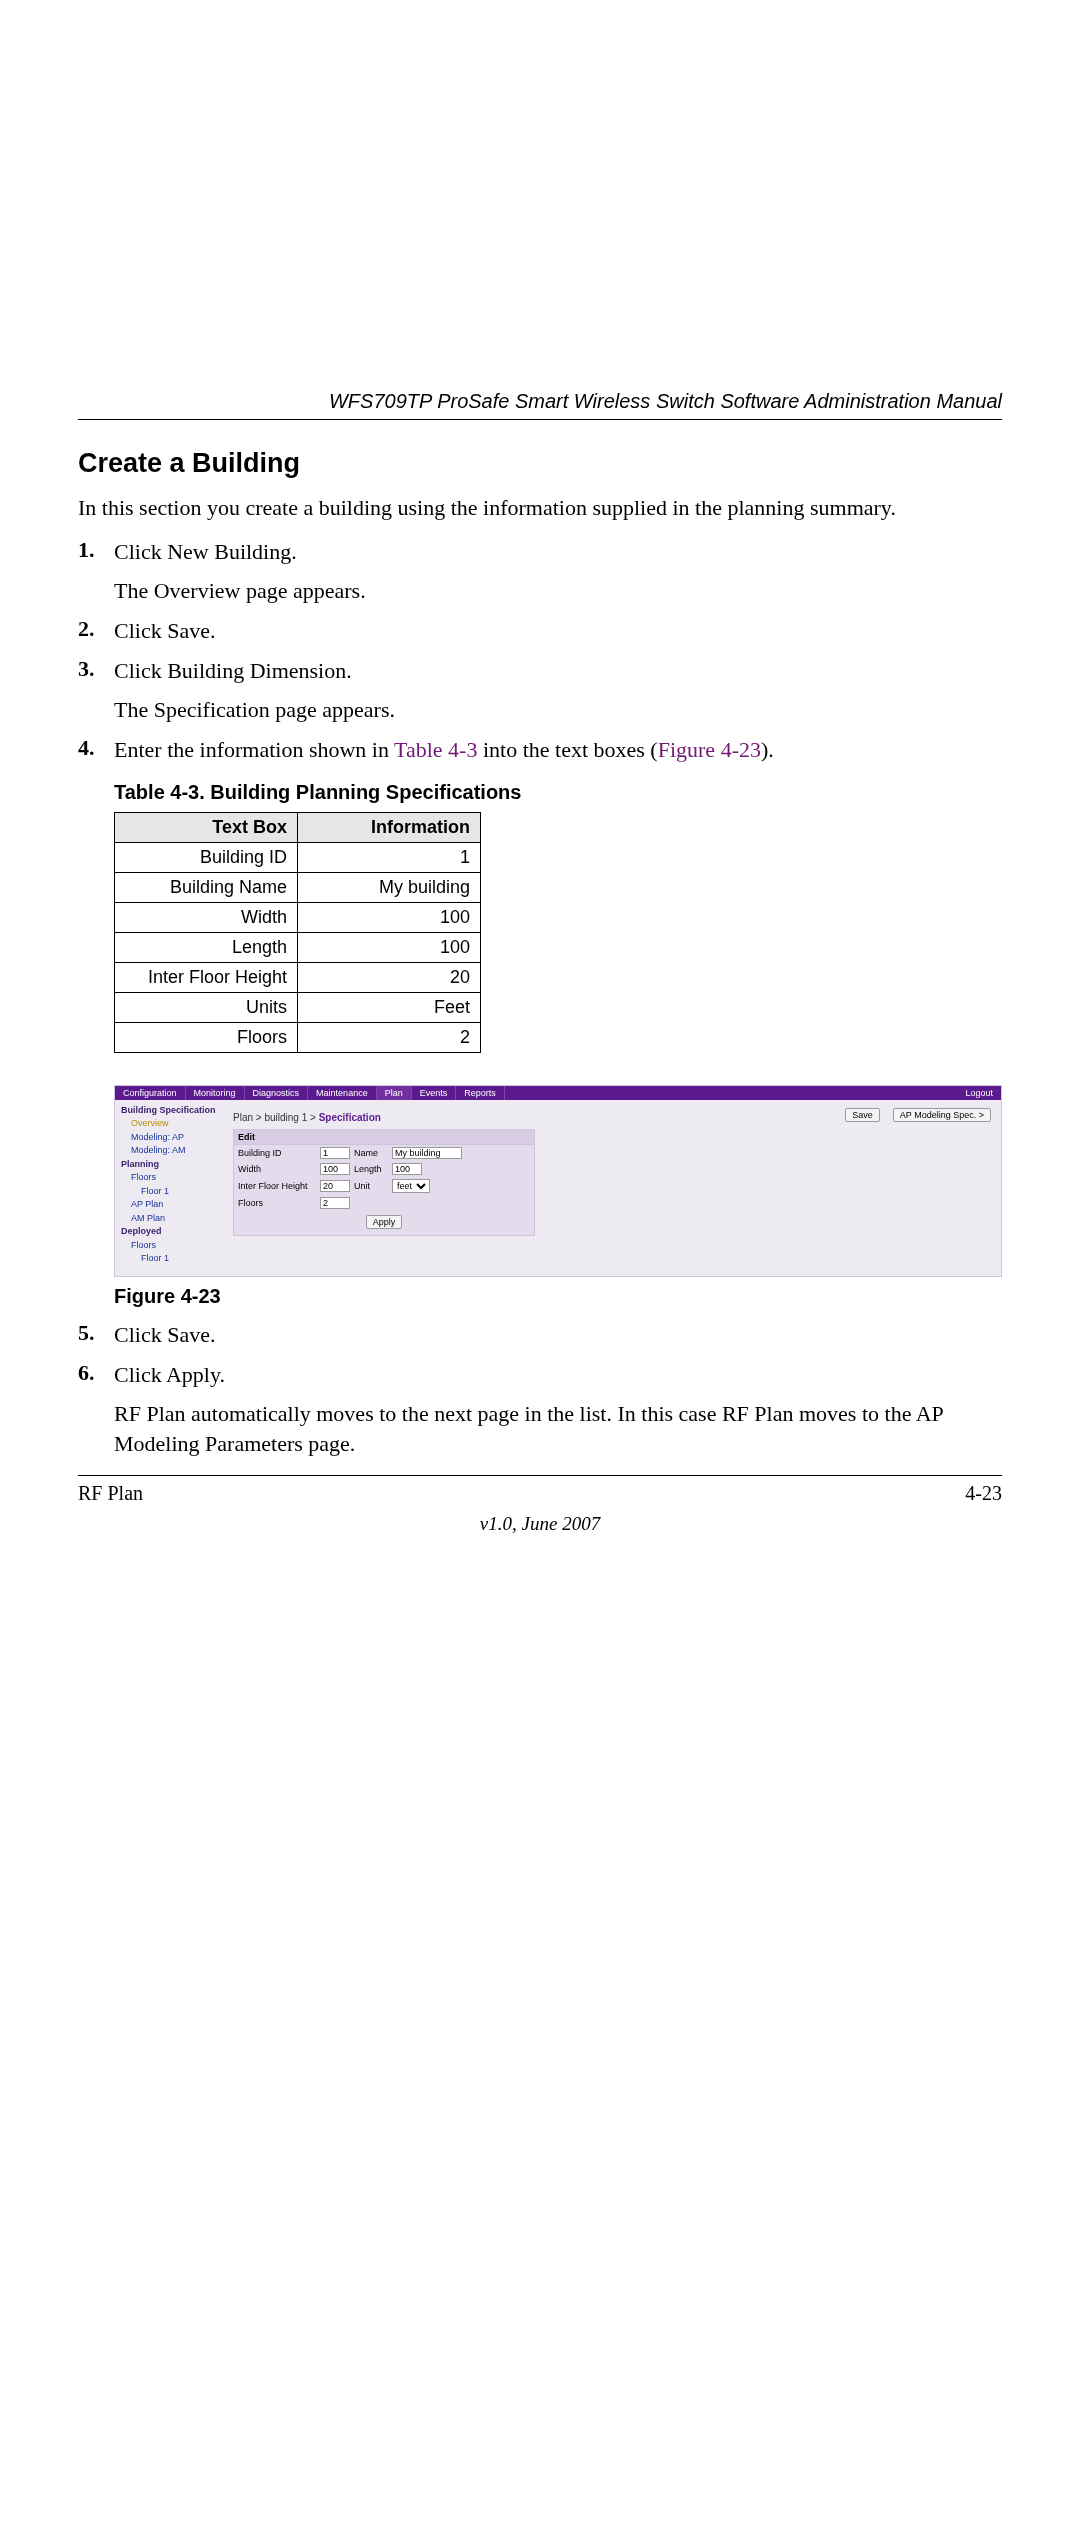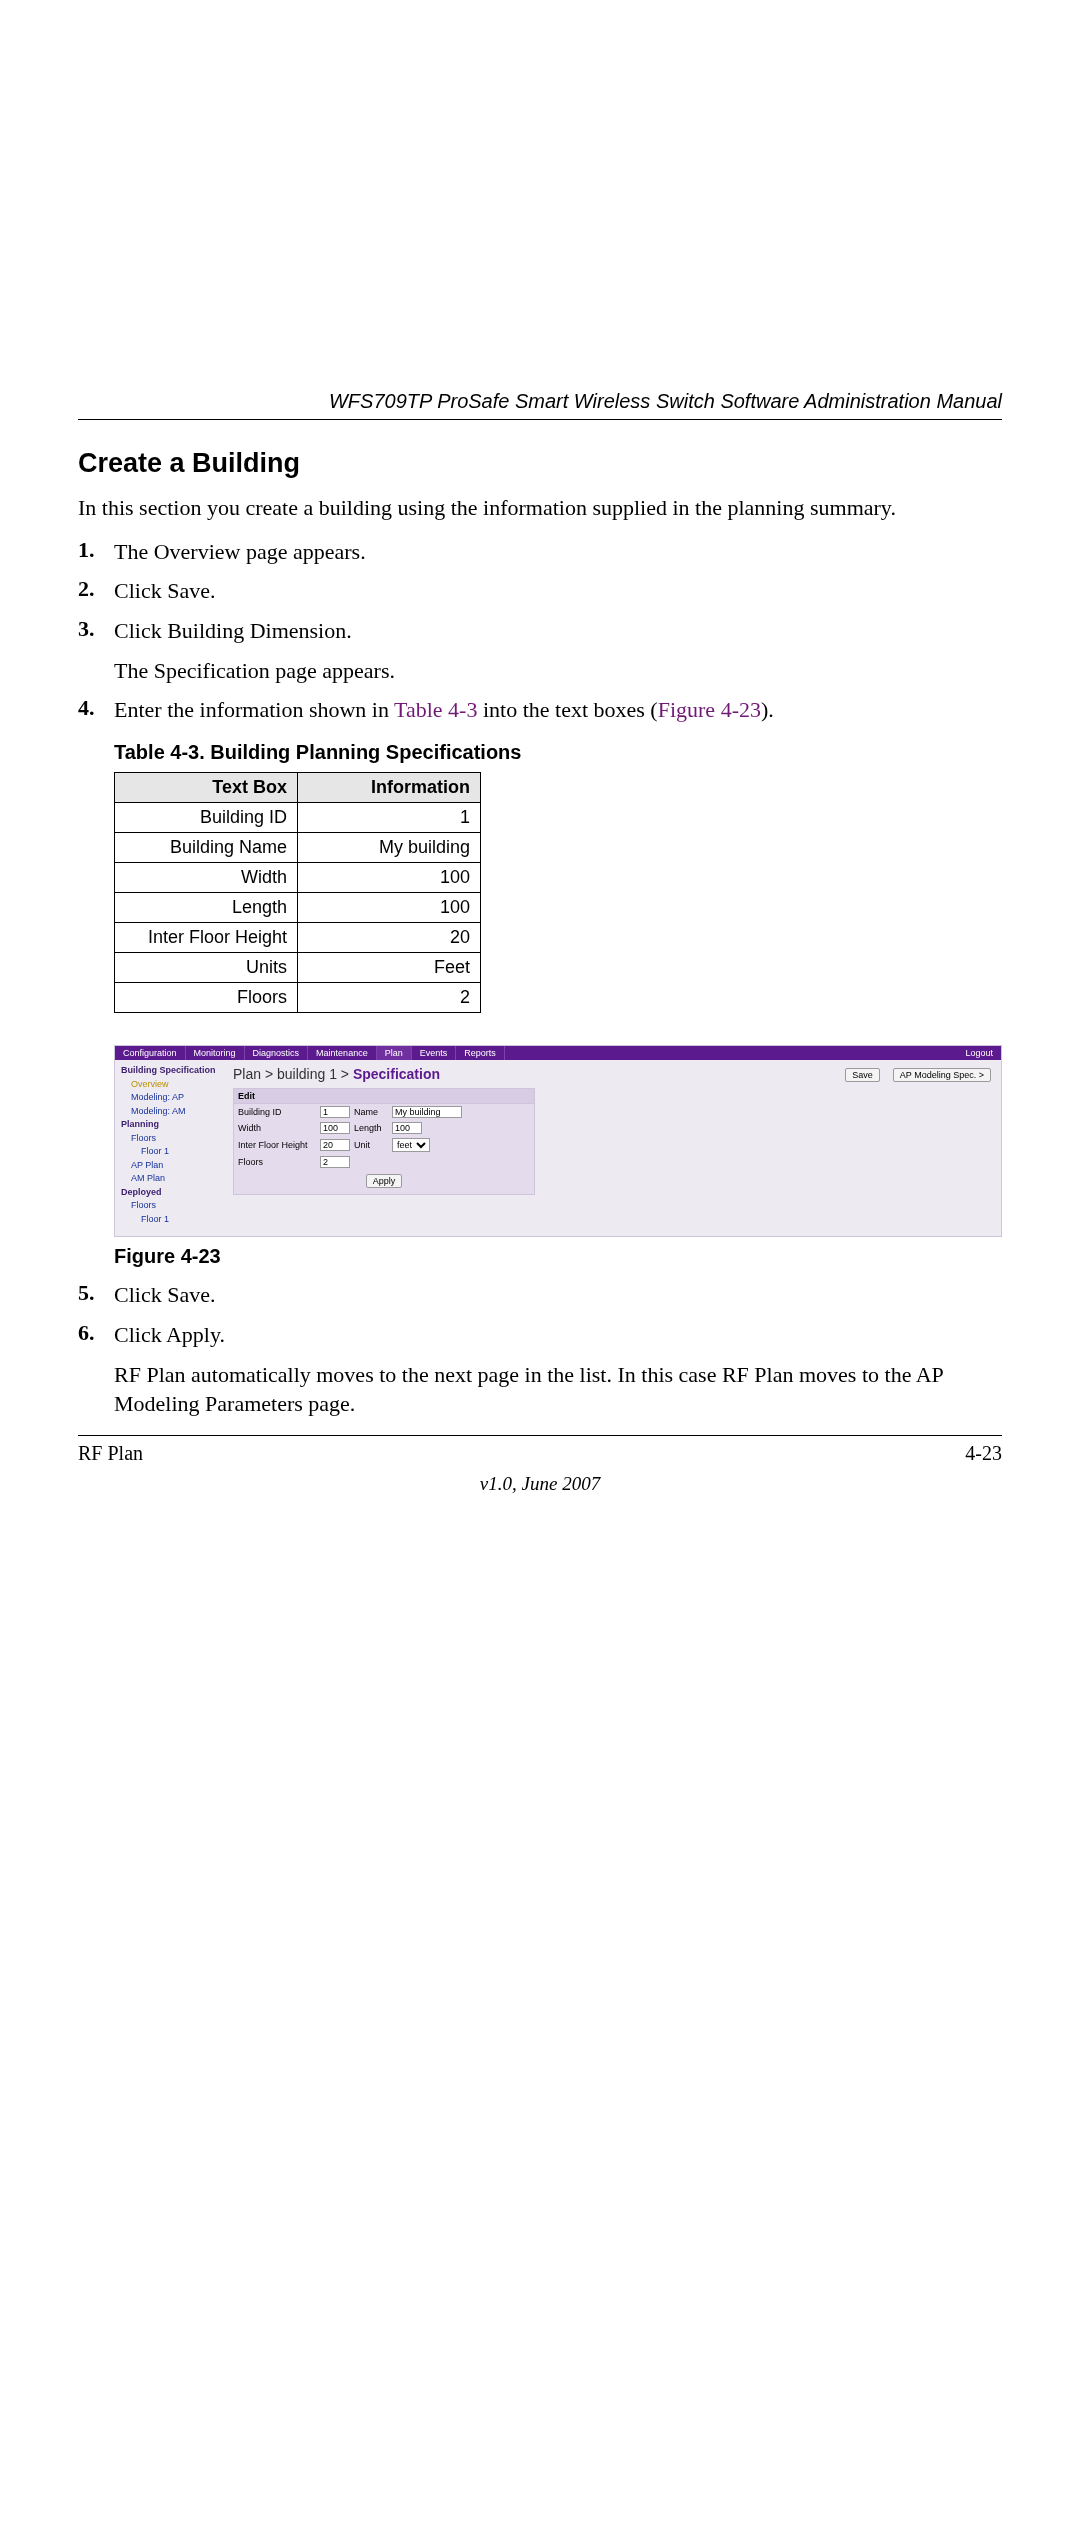--- a/index.html
+++ b/index.html
@@ -130,21 +130,21 @@
   .ui-side {
     width: 112px;
     color: #3a1d6e;
     line-height: 1.5;
   }
   .ui-side .hdr { font-weight: bold; }
   .ui-side .lnk { color: #16329b; }
   .ui-side .ind1 { padding-left: 10px; }
   .ui-side .ind2 { padding-left: 20px; }
   .ui-main { flex: 1; }
-  .ui-breadcrumb { font-size: 14px; color: #333; margin: 2px 0 6px 0; }
+  .ui-breadcrumb { font-size: 10px; color: #333; margin: 8px 0 6px 0; }
   .ui-breadcrumb .em { color: #5c1a8f; font-weight: bold; }
   .ui-actions {
     position: absolute;
     right: 10px;
     top: 22px;
     display: flex;
     gap: 13px;
   }
   .ui-btn {
     font-family: Arial, sans-serif;
@@ -219,20 +219,21 @@
 
 <div class="page">
   <div class="running-head">WFS709TP ProSafe Smart Wireless Switch Software Administration Manual</div>
 
   <div class="content-wrap">
     <h2 class="section-title">Create a Building</h2>
     <p class="body-text">In this section you create a building using the information supplied in the planning summary.</p>
 
     <ol class="steps">
       <li>
+        <div class="step-text">Click New Building.</div>
         <div class="step-follow">The Overview page appears.</div>
       </li>
       <li>
         <div class="step-text">Click Save.</div>
       </li>
       <li>
         <div class="step-text">Click Building Dimension.</div>
         <div class="step-follow">The Specification page appears.</div>
       </li>
       <li>

